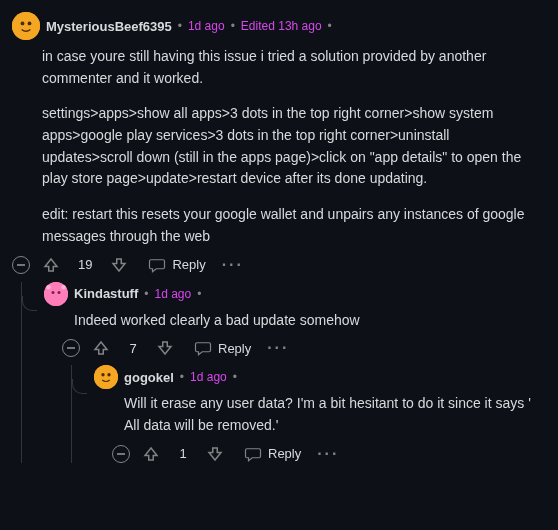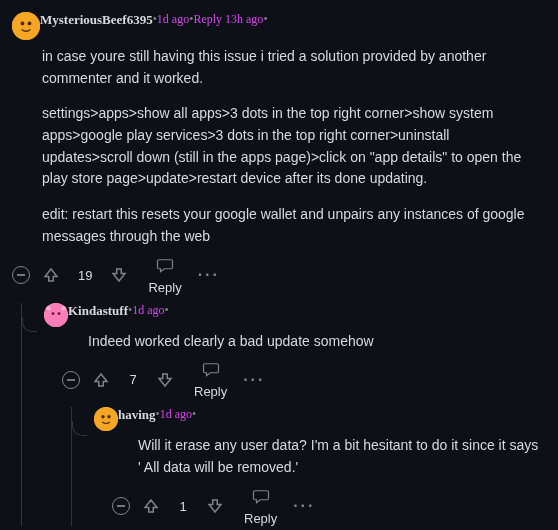--- a/index.html
+++ b/index.html
@@ -7,21 +7,21 @@
     background: #0d1117;
     color: #d7dadc;
     font-family: -apple-system, BlinkMacSystemFont, "Segoe UI", Arial, sans-serif;
     font-size: 14px;
     width: 558px;
     height: 530px;
     overflow: hidden;
     padding: 12px 16px 12px 12px;
   }
   .comment { position: relative; }
-  .header-row { display: flex; gap: 0; margin-bottom: 6px; font-family: Liberation Serif, serif; }
+  .header-row { display: flex; align-items: center; gap: 6px; margin-bottom: 6px; }
   .avatar { width: 28px; height: 28px; border-radius: 50%; display: flex; align-items: center; justify-content: center; flex-shrink: 0; }
   .avatar-sm { width: 24px; height: 24px; border-radius: 50%; display: flex; align-items: center; justify-content: center; flex-shrink: 0; }
   .avatar svg, .avatar-sm svg { width: 100%; height: 100%; }
   .username { font-weight: 600; color: #d7dadc; font-size: 13px; }
   .meta-dot { color: #818384; font-size: 12px; }
   .timestamp { color: #d946ef; font-size: 12px; }
   .body { margin-left: 30px; color: #d7dadc; line-height: 1.55; font-size: 14px; }
   .body p { margin-bottom: 14px; }
   .body p:last-child { margin-bottom: 8px; }
   .actions { display: flex; align-items: center; gap: 10px; margin-top: 8px; }
@@ -38,43 +38,43 @@
   .reply-btn { display: flex; align-items: center; gap: 6px; color: #d7dadc; cursor: pointer; font-size: 13px; font-weight: 500; }
   .reply-btn svg { width: 18px; height: 18px; stroke: #818384; fill: none; stroke-width: 1.6; }
   .more-btn { color: #818384; cursor: pointer; font-size: 16px; letter-spacing: 2px; font-weight: 700; padding: 0 4px; }
   .thread-line { border-left: 1.5px solid #343536; margin-left: 9px; padding-left: 0; }
   .reply-block { padding-left: 22px; position: relative; }
   .reply-block::before {
     content: ""; position: absolute; left: 0; top: 14px; width: 14px; height: 14px;
     border-left: 1.5px solid #343536; border-bottom: 1.5px solid #343536;
     border-bottom-left-radius: 10px;
   }
-  .nested .body { margin-left: 44px; font-size: 14px; }
+  .nested .body { margin-left: 30px; font-size: 14px; }
   .nested .header-row { margin-bottom: 4px; }
   .actions-row { display: flex; align-items: center; gap: 12px; margin-left: 0; }
-  .spacer-gap { margin-left: 8px; flex-direction: column; }
+  .spacer-gap { margin-left: 8px; }
 </style>
 </head>
 <body>
 
 <div class="comment">
   <div class="header-row">
     <span class="avatar" style="background:#f5a623">
       <svg viewBox="0 0 32 32">
           <circle cx="16" cy="16" r="16" fill="#f5a623"></circle>
           <circle cx="12" cy="13" r="2.2" fill="#4a2c00"></circle>
           <circle cx="20" cy="13" r="2.2" fill="#4a2c00"></circle>
           <path d="M11 20 q5 4 10 0" stroke="#4a2c00" stroke-width="1.6" fill="none"></path>
         </svg>
     </span>
     <span class="username">MysteriousBeef6395</span>
     <span class="meta-dot">•</span>
     <span class="timestamp">1d ago</span>
     <span class="meta-dot">•</span>
-    <span class="timestamp">Reply 13h ago</span>
+    <span class="timestamp">Edited 13h ago</span>
     <span class="meta-dot">•</span>
   </div>
   <div class="body">
     <p>in case youre still having this issue i tried a solution provided by another commenter and it worked.</p>
     <p>settings&gt;apps&gt;show all apps&gt;3 dots in the top right corner&gt;show system apps&gt;google play services&gt;3 dots in the top right corner&gt;uninstall updates&gt;scroll down (still in the apps page)&gt;click on "app details" to open the play store page&gt;update&gt;restart device after its done updating.</p>
     <p>edit: restart this resets your google wallet and unpairs any instances of google messages through the web</p>
   </div>
   <div class="actions actions-row">
     <span class="collapse-btn">
       <svg viewBox="0 0 10 10">
@@ -155,21 +155,21 @@
         <div class="reply-block nested comment" style="margin-top:8px">
           <div class="header-row">
             <span class="avatar-sm" style="background:#f5a623">
               <svg viewBox="0 0 32 32">
                   <circle cx="16" cy="16" r="16" fill="#f5a623"></circle>
                   <circle cx="12" cy="13" r="2.2" fill="#4a2c00"></circle>
                   <circle cx="20" cy="13" r="2.2" fill="#4a2c00"></circle>
                   <path d="M11 20 q5 4 10 0" stroke="#4a2c00" stroke-width="1.6" fill="none"></path>
                 </svg>
             </span>
-            <span class="username">having</span>
+            <span class="username">gogokel</span>
             <span class="meta-dot">•</span>
             <span class="timestamp">1d ago</span>
             <span class="meta-dot">•</span>
           </div>
           <div class="body">
             <p>Will it erase any user data? I'm a bit hesitant to do it since it says ' All data will be removed.'</p>
           </div>
           <div class="actions actions-row" style="margin-left:18px; margin-top:6px">
             <span class="collapse-btn">
               <svg viewBox="0 0 10 10">

